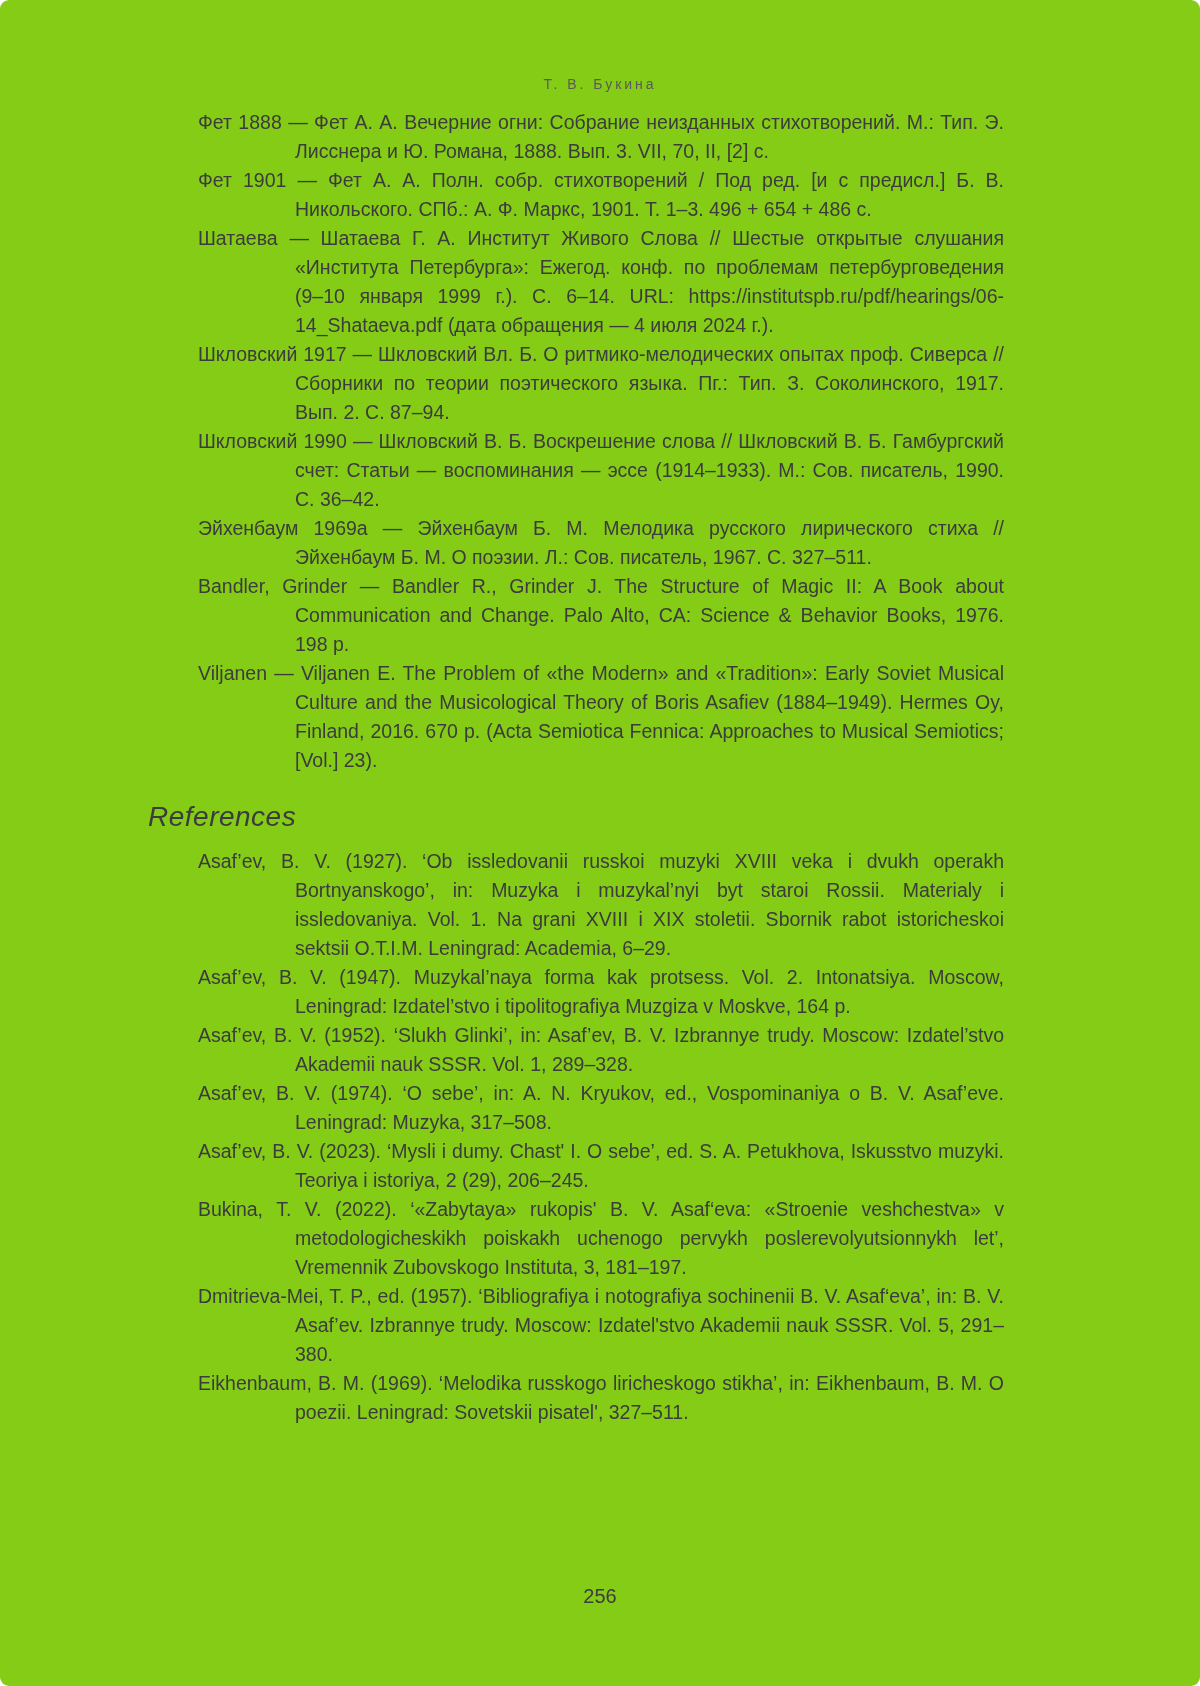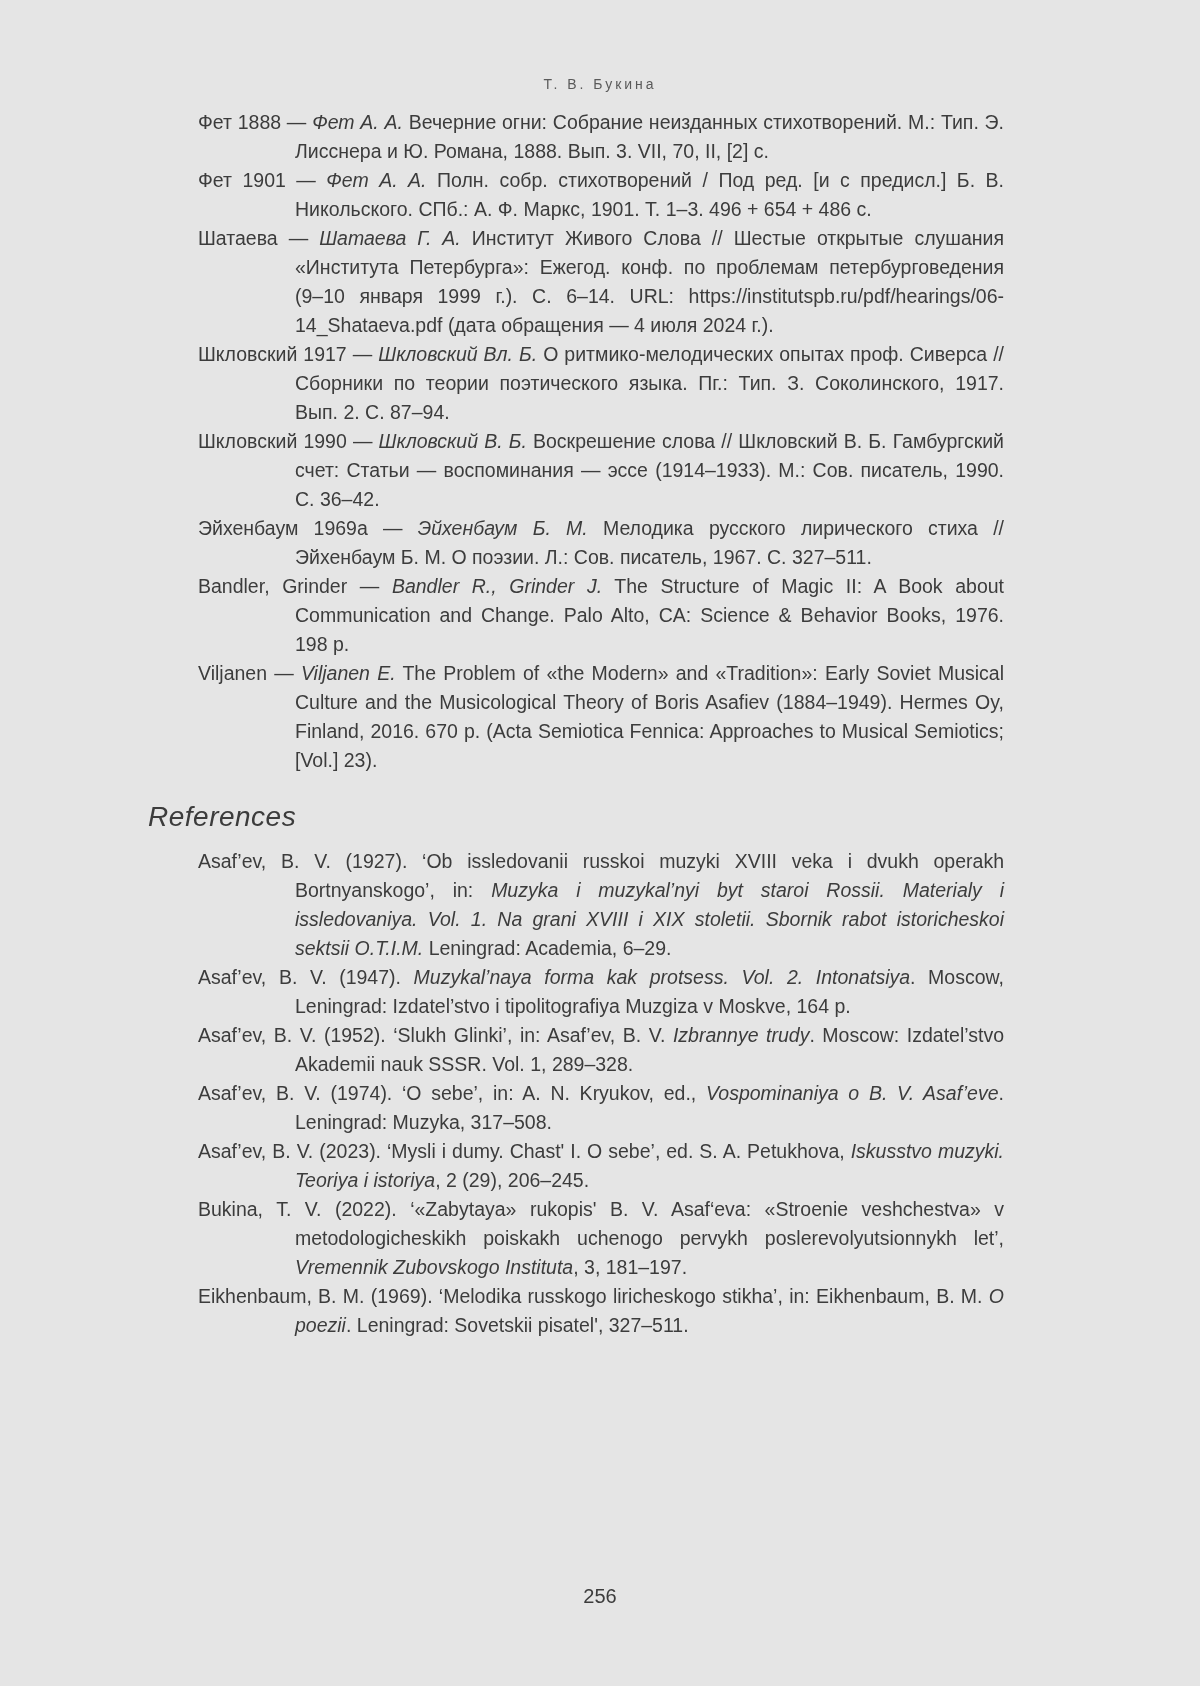--- a/index.html
+++ b/index.html
@@ -1,23 +1,24 @@
 <!DOCTYPE html>
 <html><head>
 <meta charset="utf-8">
 <style>
   html, body { margin: 0; padding: 0; background: #ffffff; }
   .page {
     position: relative;
     width: 1200px;
     height: 1686px;
-    background: #e5e5e5;
+    background: #84cc16;
     font-family: "Liberation Sans", "DejaVu Sans", sans-serif;
     color: #3c3c3c;
     overflow: hidden;
+    border-radius: 9px;
   }
   .running-header {
     position: absolute;
     top: 76px;
     left: 0;
     right: 0;
     text-align: center;
     font-size: 14px;
     letter-spacing: 3px;
     color: #5a5a5a;
@@ -30,21 +31,21 @@
   }
   .entry {
     margin: 0;
     padding-left: 147px;
     text-indent: -97px;
     font-size: 19.5px;
     line-height: 29px;
     text-align: justify;
     color: #3c3c3c;
   }
-  .it { font-style: italic; }
+  .it { }
   .refs-heading {
     font-weight: 400;
     font-size: 28px;
     color: #3c3c3c;
     letter-spacing: 0.5px;
     margin: 26px 0 14px 0;
     font-style: italic;
   }
   .page-number {
     position: absolute;
@@ -76,18 +77,19 @@
 
     <h2 class="refs-heading">References</h2>
 
     <div class="refs-list">
         <p class="entry"><span>Asaf’ev, B. V. (1927). ‘Ob issledovanii russkoi muzyki XVIII veka i dvukh operakh Bortnyanskogo’, in: </span><span class="it">Muzyka i muzykal’nyi byt staroi Rossii. Materialy i issledovaniya. Vol. 1. Na grani XVIII i XIX stoletii. Sbornik rabot istoricheskoi sektsii O.T.I.M.</span><span> Leningrad: Academia, 6–29.</span></p>
         <p class="entry"><span>Asaf’ev, B. V. (1947). </span><span class="it">Muzykal’naya forma kak protsess. Vol. 2. Intonatsiya</span><span>. Moscow, Leningrad: Izdatel’stvo i tipolitografiya Muzgiza v Moskve, 164 p.</span></p>
         <p class="entry"><span>Asaf’ev, B. V. (1952). ‘Slukh Glinki’, in: Asaf’ev, B. V. </span><span class="it">Izbrannye trudy</span><span>. Moscow: Izdatel’stvo Akademii nauk SSSR. Vol. 1, 289–328.</span></p>
         <p class="entry"><span>Asaf’ev, B. V. (1974). ‘O sebe’, in: A. N. Kryukov, ed., </span><span class="it">Vospominaniya o B. V. Asaf’eve</span><span>. Leningrad: Muzyka, 317–508.</span></p>
         <p class="entry"><span>Asaf’ev, B. V. (2023). ‘Mysli i dumy. Chast' I. O sebe’, ed. S. A. Petukhova, </span><span class="it">Iskusstvo muzyki. Teoriya i istoriya</span><span>, 2 (29), 206–245.</span></p>
         <p class="entry"><span>Bukina, T. V. (2022). ‘«Zabytaya» rukopis' B. V. Asaf‘eva: «Stroenie veshchestva» v metodologicheskikh poiskakh uchenogo pervykh poslerevolyutsionnykh let’, </span><span class="it">Vremennik Zubovskogo Instituta</span><span>, 3, 181–197.</span></p>
+        <p class="entry"><span>Dmitrieva-Mei, T. P., ed. (1957). ‘Bibliografiya i notografiya sochinenii B. V. Asaf‘eva’, in: B. V. Asaf’ev. </span><span class="it">Izbrannye trudy</span><span>. Moscow: Izdatel'stvo Akademii nauk SSSR. Vol. 5, 291–380.</span></p>
         <p class="entry"><span>Eikhenbaum, B. M. (1969). ‘Melodika russkogo liricheskogo stikha’, in: Eikhenbaum, B. M. </span><span class="it">O poezii</span><span>. Leningrad: Sovetskii pisatel', 327–511.</span></p>
       </div>
   </div>
 
   <div class="page-number">256</div>
 </div>
 
 </body></html>

